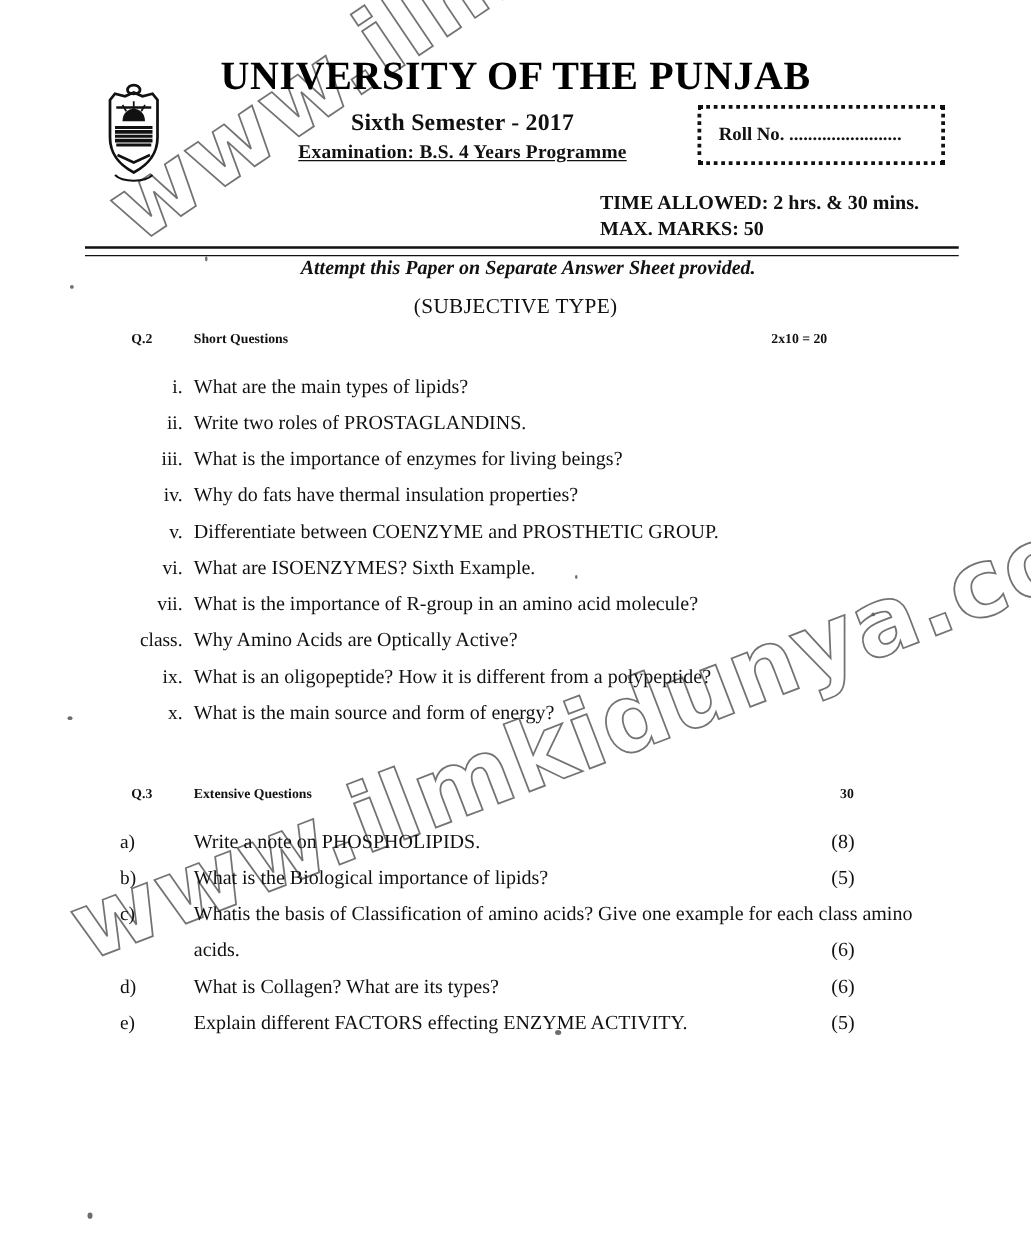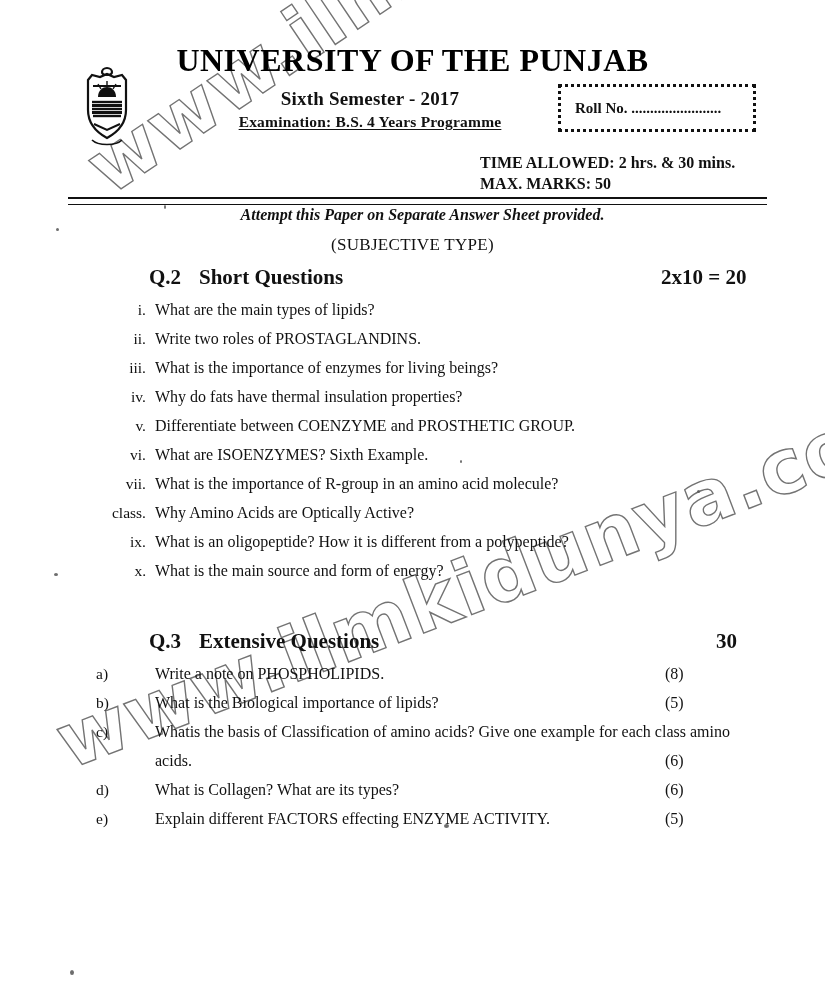--- a/index.html
+++ b/index.html
@@ -178,22 +178,21 @@
     position: absolute;
     left: 0;
     right: 0;
     top: 265px;
     z-index: 10;
   }
 
   .q-head {
     position: relative;
     height: 30px;
-    font-size: 21px;
-    margin-left: 44px;
+    font-size: 11px;
   }
   .q-head .q-num {
     position: absolute;
     left: 105px;
     font-weight: 700;
   }
   .q-head .q-title {
     position: absolute;
     left: 155px;
     font-weight: 700;

